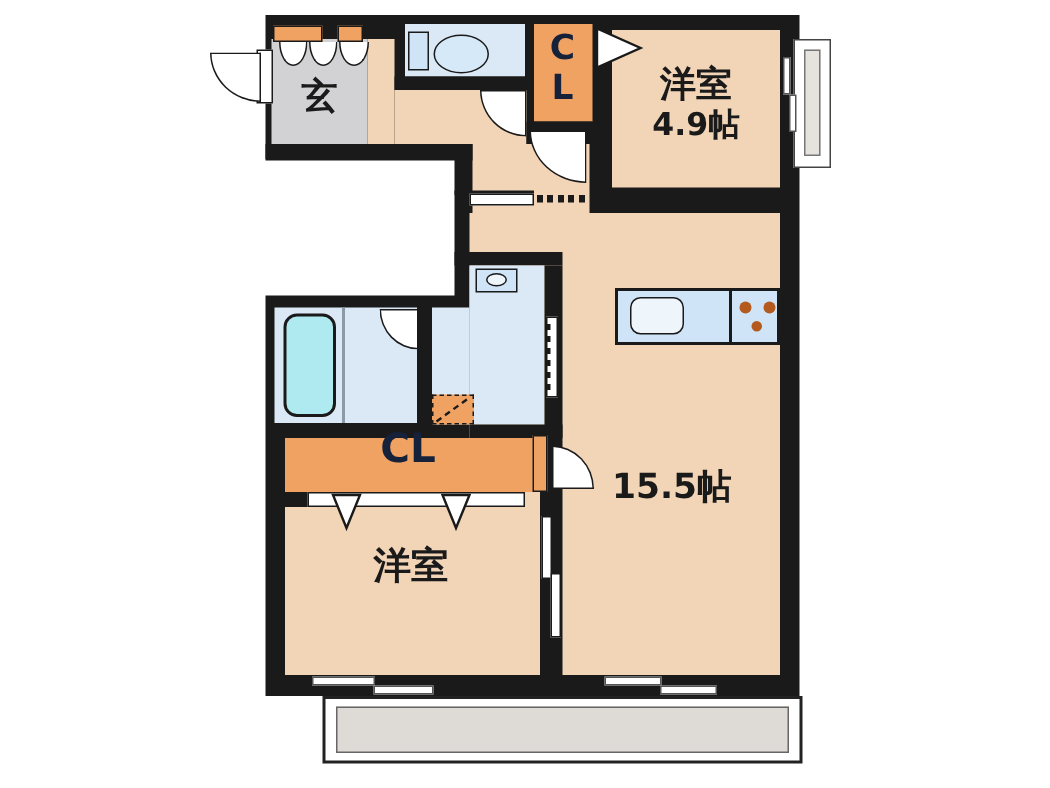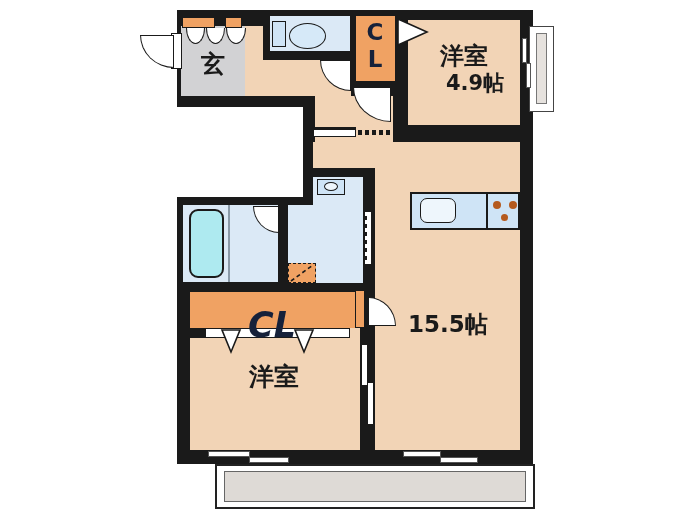--- a/index.html
+++ b/index.html
@@ -111,18 +111,18 @@
     <line x1="291" y1="281" x2="313" y2="265" stroke="#1a1a1a" stroke-width="1.6" stroke-dasharray="4,3"></line>
   </svg>
 
   <div class="abs" style="left:215px;top:464px;width:320px;height:45px;background:#fff;border:2px solid #222;"></div>
   <div class="abs" style="left:224px;top:471px;width:302px;height:31px;background:#dedad6;border:1px solid #666;"></div>
 
   <div class="lbl" style="left:188px;top:48px;width:50px;font-size:24px;font-weight:600;">玄</div>
   <div class="lbl" style="left:360px;top:19px;width:30px;font-size:23px;font-weight:600;color:#16213a;">C</div>
   <div class="lbl" style="left:360px;top:46px;width:30px;font-size:23px;font-weight:600;color:#16213a;">L</div>
   <div class="lbl" style="left:414px;top:40px;width:100px;font-size:24px;font-weight:600;">洋室</div>
-  <div class="lbl" style="left:425px;top:69px;width:100px;font-size:21px;font-weight:600;">4.9帖</div>
+  <div class="lbl" style="left:414px;top:69px;width:100px;font-size:21px;font-weight:600;">4.9帖</div>
   <div class="lbl" style="left:408px;top:309px;width:110px;font-size:23px;font-weight:600;text-align:left;">15.5帖</div>
-  <div class="lbl" style="left:222px;top:305px;width:100px;font-size:35px;font-weight:600;color:#16213a;font-style:italic;">CL</div>
+  <div class="lbl" style="left:222px;top:284px;width:100px;font-size:27px;font-weight:600;color:#16213a;">CL</div>
   <div class="lbl" style="left:224px;top:360px;width:100px;font-size:25px;font-weight:600;">洋室</div>
 
 </div>
 
 </body></html>

